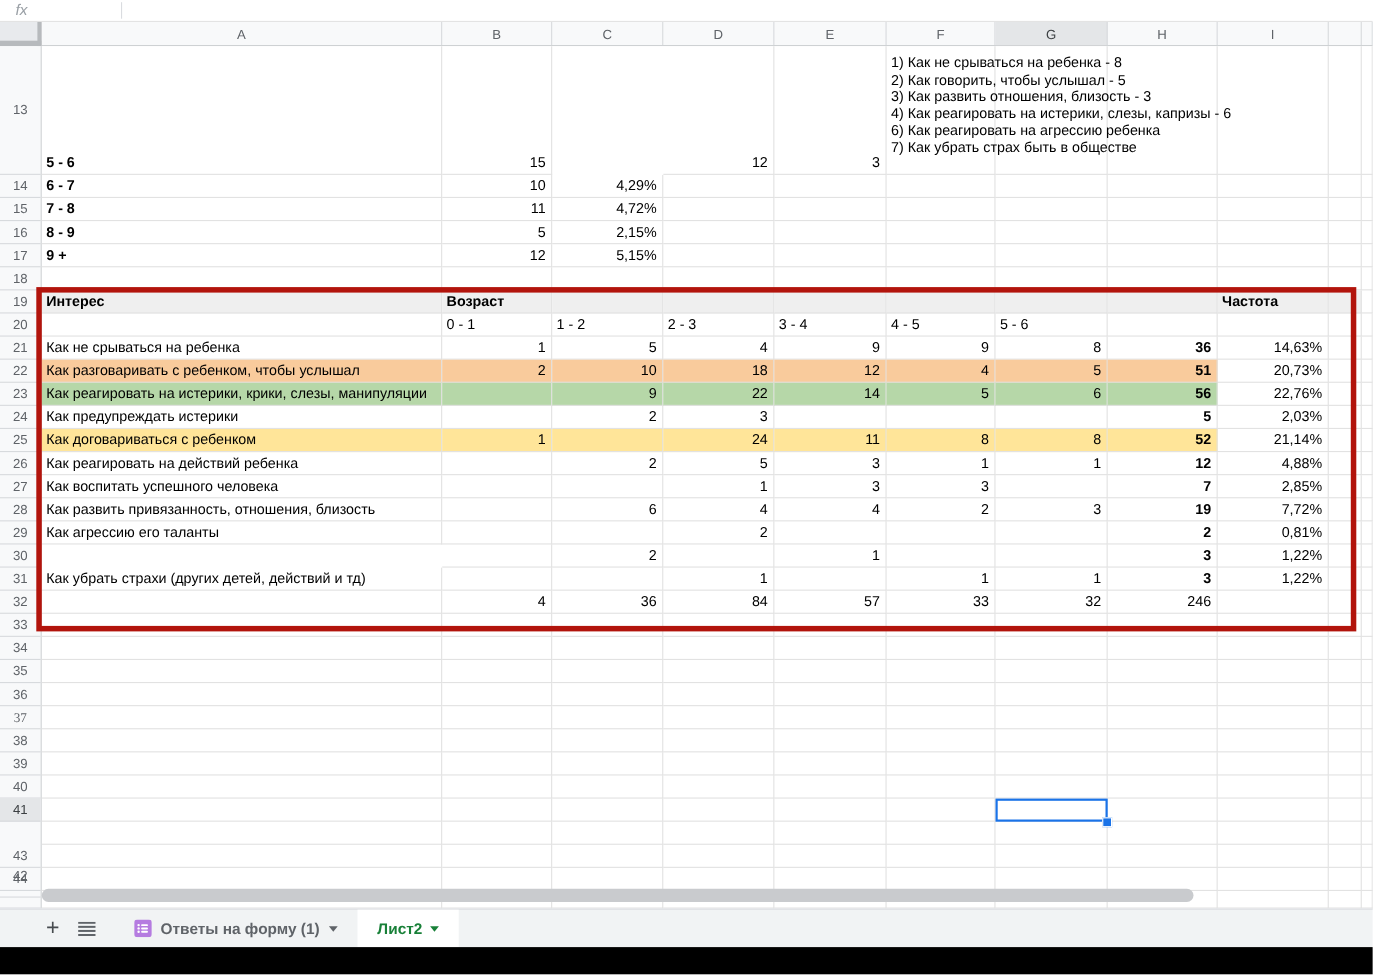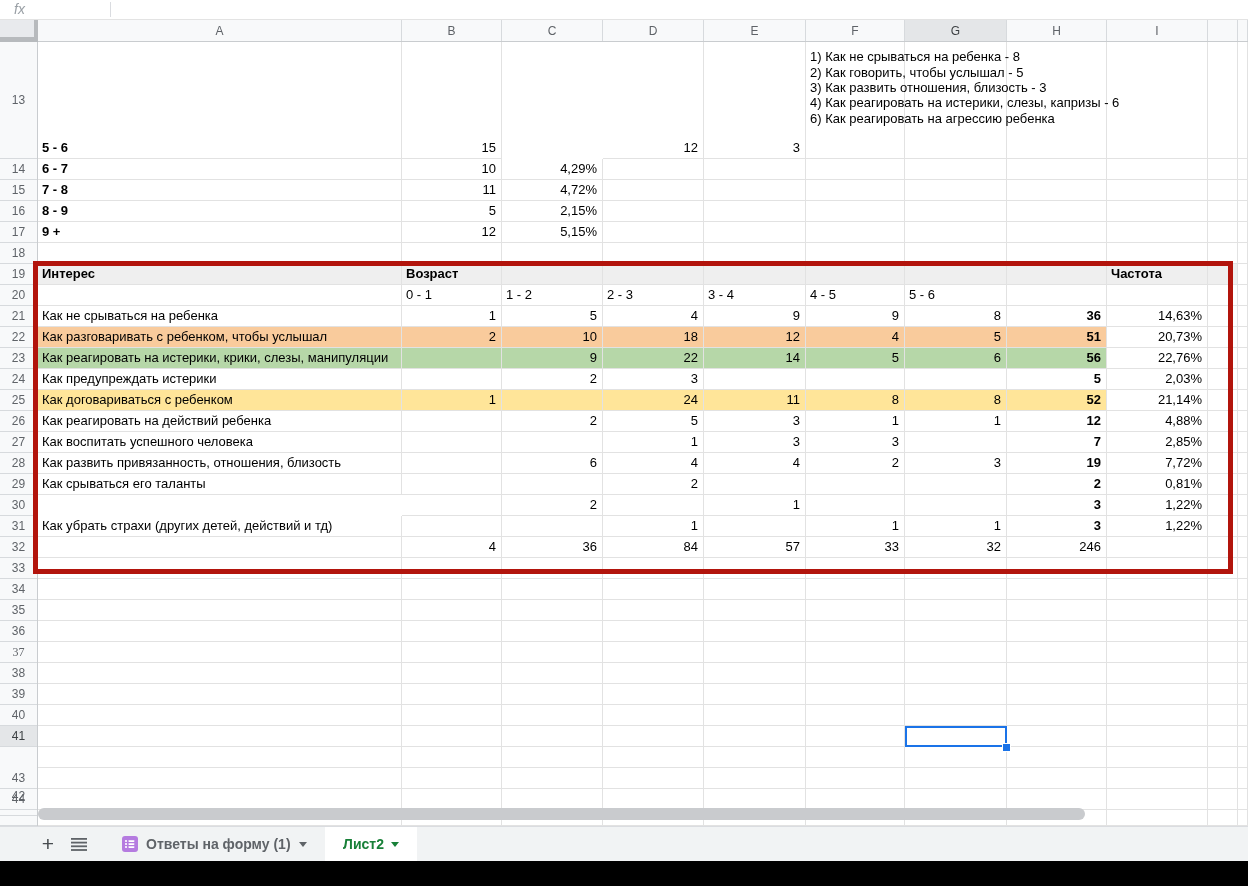--- a/index.html
+++ b/index.html
@@ -297,21 +297,21 @@
       <div class="cell" style="left: 364px; top: 411px; width: 100px; height: 21px;"></div>
       <div class="cell r" style="left: 464px; top: 411px; width: 101px; height: 21px;">6</div>
       <div class="cell r" style="left: 565px; top: 411px; width: 101px; height: 21px;">4</div>
       <div class="cell r" style="left: 666px; top: 411px; width: 102px; height: 21px;">4</div>
       <div class="cell r" style="left: 768px; top: 411px; width: 99px; height: 21px;">2</div>
       <div class="cell r" style="left: 867px; top: 411px; width: 102px; height: 21px;">3</div>
       <div class="cell r b" style="left: 969px; top: 411px; width: 100px; height: 21px;">19</div>
       <div class="cell r" style="left: 1069px; top: 411px; width: 101px; height: 21px;">7,72%</div>
       <div class="cell" style="left: 1170px; top: 411px; width: 30px; height: 21px;"></div>
       <div class="cell" style="left: 1200px; top: 411px; width: 10px; height: 21px;"></div>
-      <div class="cell" style="left: 0px; top: 432px; width: 364px; height: 21px;">Как срываться его таланты</div>
+      <div class="cell" style="left: 0px; top: 432px; width: 364px; height: 21px;">Как агрессию его таланты</div>
       <div class="cell" style="left: 364px; top: 432px; width: 100px; height: 21px;"></div>
       <div class="cell" style="left: 464px; top: 432px; width: 101px; height: 21px;"></div>
       <div class="cell r" style="left: 565px; top: 432px; width: 101px; height: 21px;">2</div>
       <div class="cell" style="left: 666px; top: 432px; width: 102px; height: 21px;"></div>
       <div class="cell" style="left: 768px; top: 432px; width: 99px; height: 21px;"></div>
       <div class="cell" style="left: 867px; top: 432px; width: 102px; height: 21px;"></div>
       <div class="cell r b" style="left: 969px; top: 432px; width: 100px; height: 21px;">2</div>
       <div class="cell r" style="left: 1069px; top: 432px; width: 101px; height: 21px;">0,81%</div>
       <div class="cell" style="left: 1170px; top: 432px; width: 30px; height: 21px;"></div>
       <div class="cell" style="left: 1200px; top: 432px; width: 10px; height: 21px;"></div>
@@ -491,20 +491,21 @@
       <div class="cell" style="left: 1170px; top: 768px; width: 30px; height: 16px;"></div>
       <div class="cell" style="left: 1200px; top: 768px; width: 10px; height: 16px;"></div>
     </div>
 
   <div id="note" style="left: 810px; top: 49.2px;">
       <div>1) Как не срываться на ребенка - 8</div>
       <div>2) Как говорить, чтобы услышал - 5</div>
       <div>3) Как развить отношения, близость - 3</div>
       <div>4) Как реагировать на истерики, слезы, капризы - 6</div>
       <div>6) Как реагировать на агрессию ребенка</div>
+      <div>7) Как убрать страх быть в обществе</div>
     </div>
 
   <div id="redbox" style="border-color: rgb(178, 20, 12);"></div>
 
   <div id="selbox" style="border-color: rgb(26, 115, 232);"></div>
   <div id="selhandle" style="background: rgb(26, 115, 232);"></div>
 
   <div id="hscroll"></div>
 
   <div id="tabbar">

